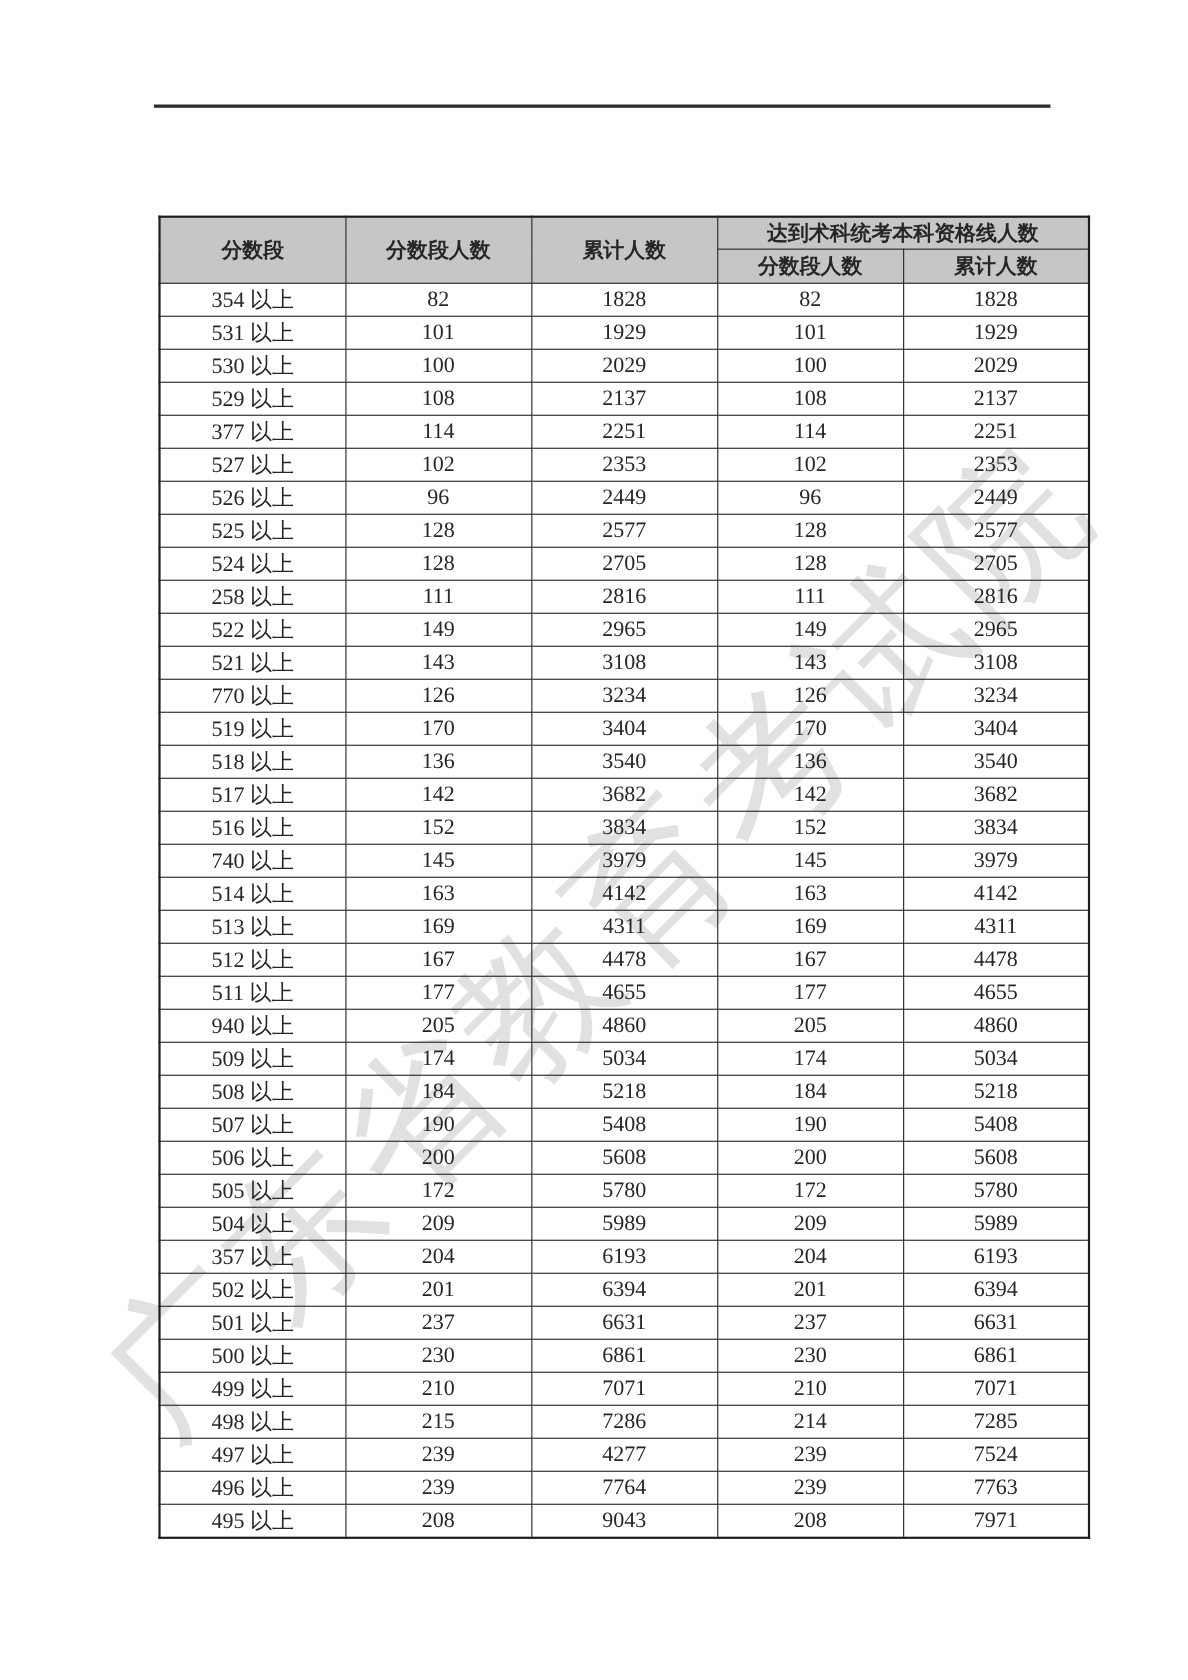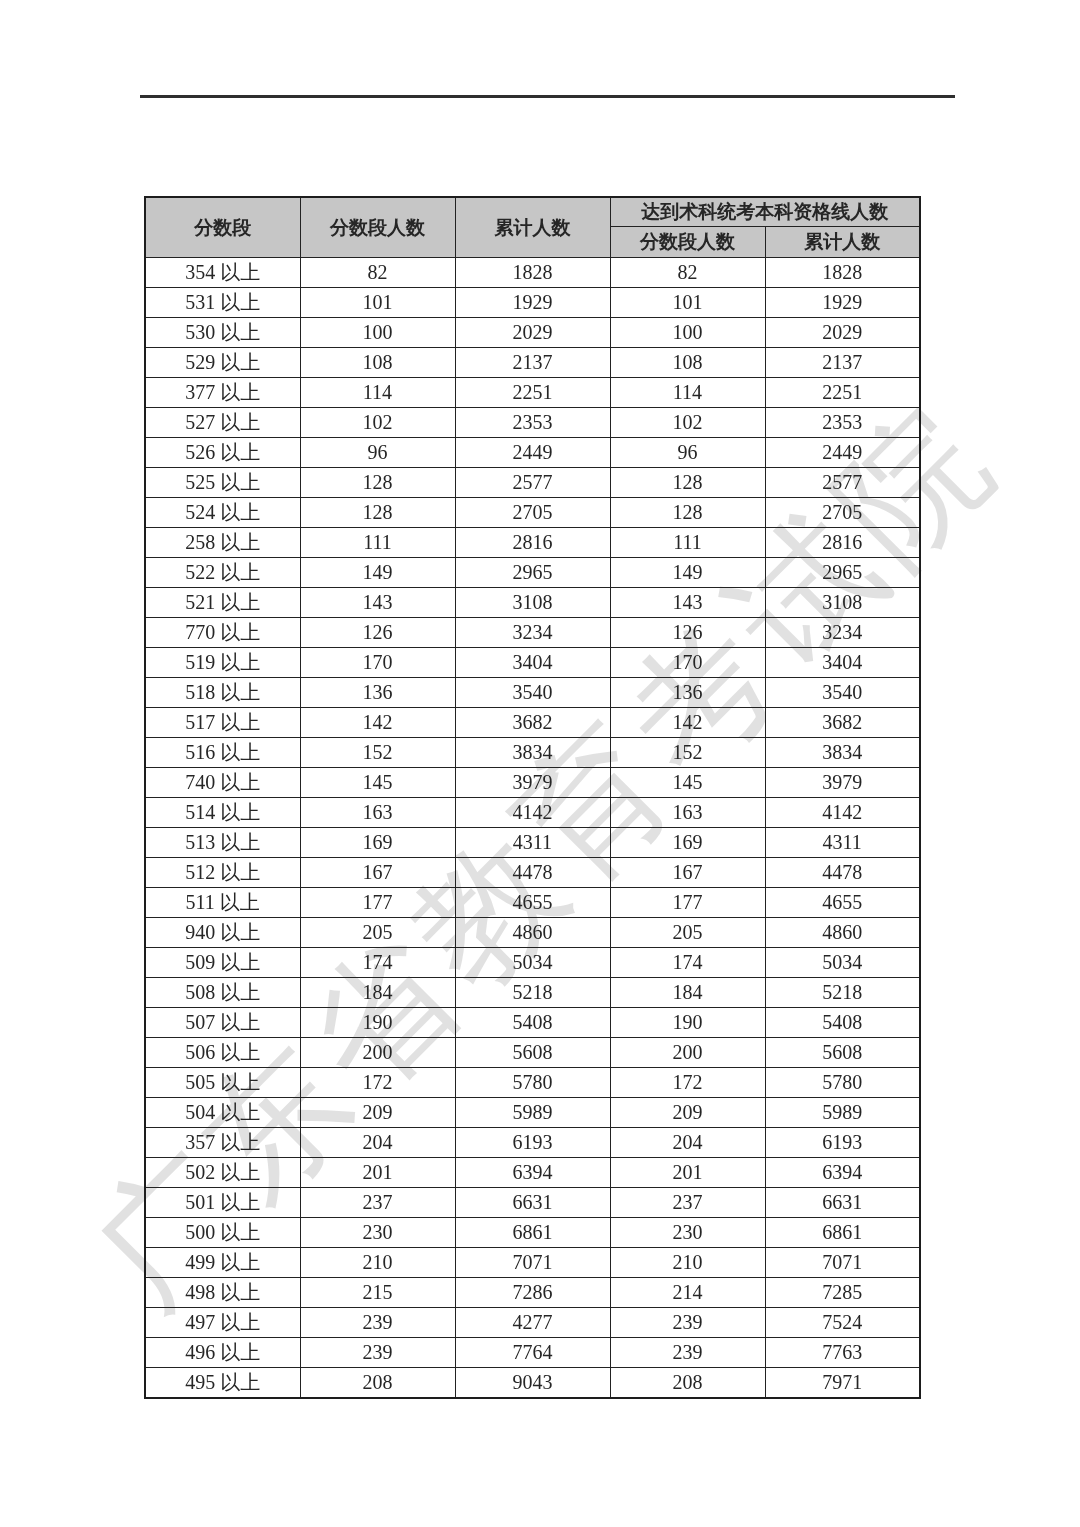--- a/index.html
+++ b/index.html
@@ -14,21 +14,21 @@
   .watermark{
     position:absolute;left:-80px;top:760px;width:1250px;height:190px;
     text-align:center;white-space:nowrap;
     transform:rotate(-45deg);
     font-size:140px;letter-spacing:10px;font-weight:400;
     color:rgba(70,70,70,0.16);
     font-family:"Liberation Serif", serif;
     z-index:0;pointer-events:none;line-height:190px;
   }
   table.score-table{
-    position:absolute;left:144px;top:196px;width:777px;
+    position:absolute;left:144px;top:196px;width:847px;
     border-collapse:collapse;table-layout:fixed;
     z-index:1;
   }
   table.score-table col{width:20%;}
   table.score-table th, table.score-table td{
     border:1px solid #222222;
     text-align:center;vertical-align:middle;
     color:#262626;
     padding:0;
   }

